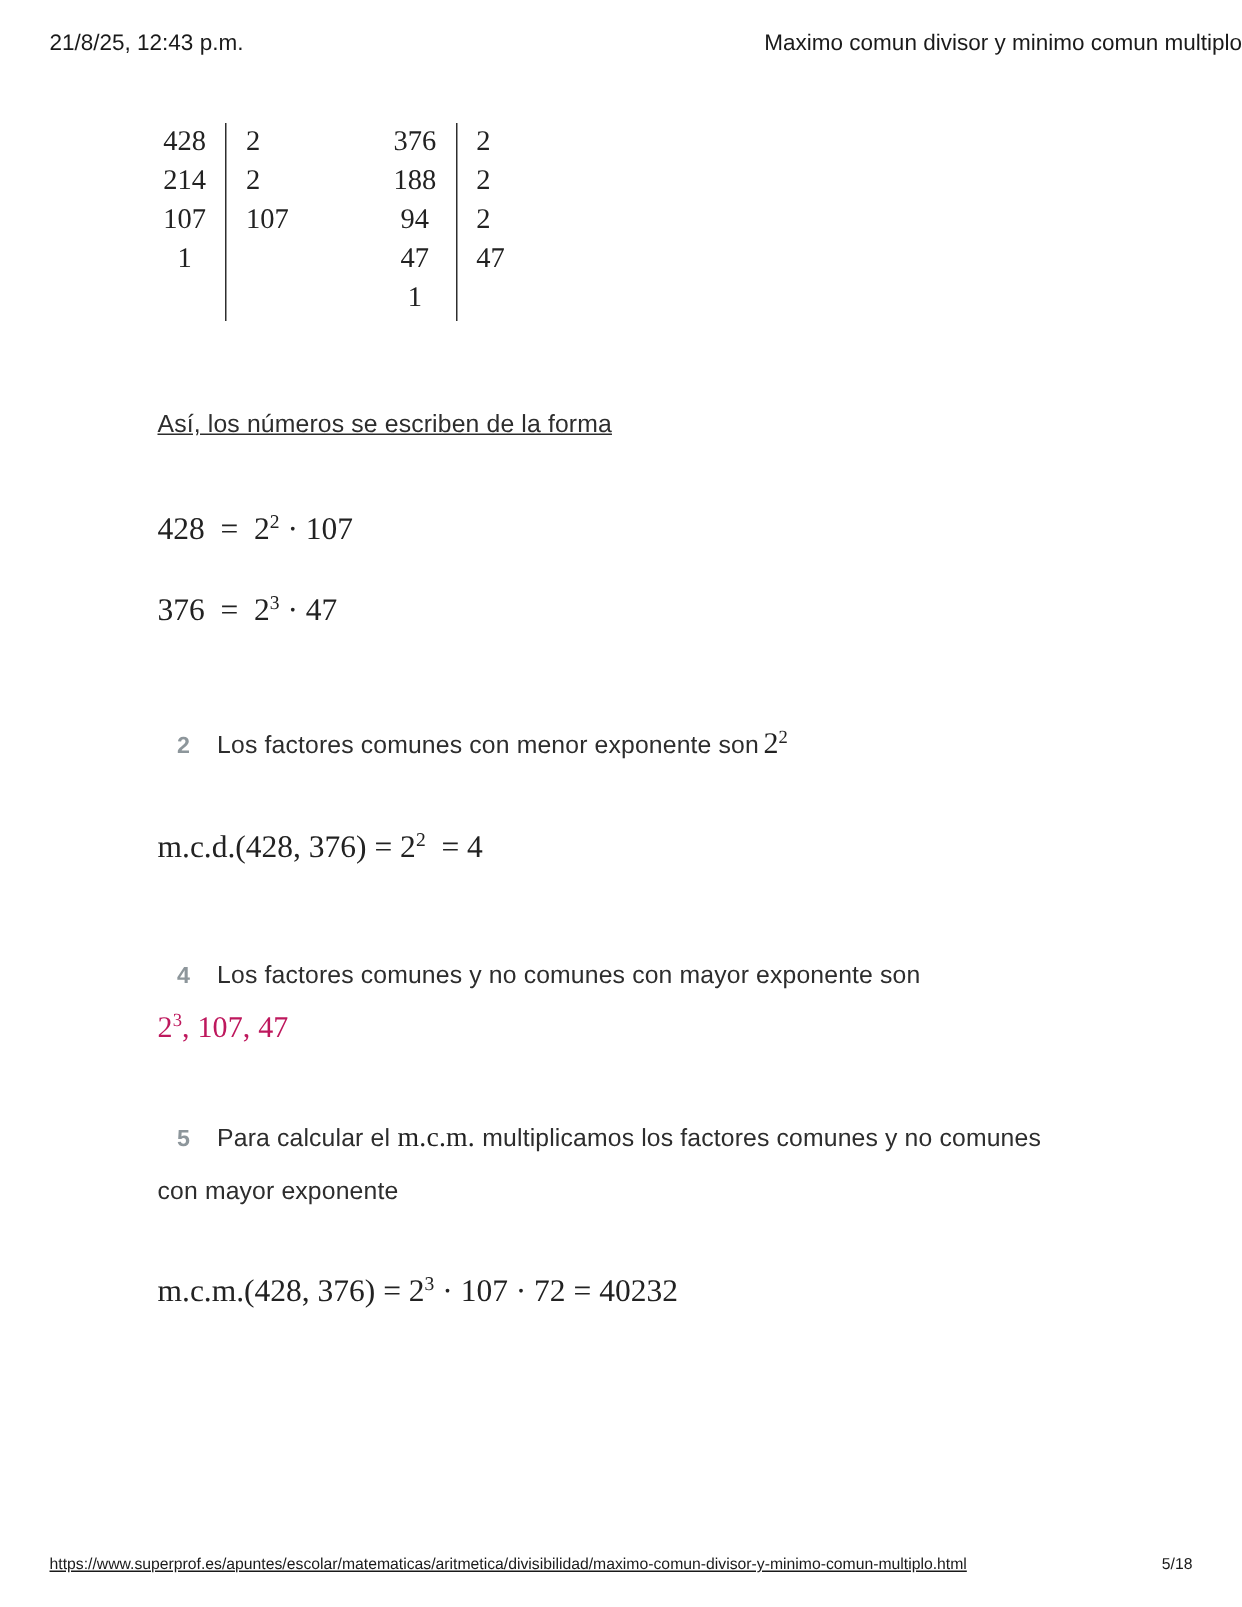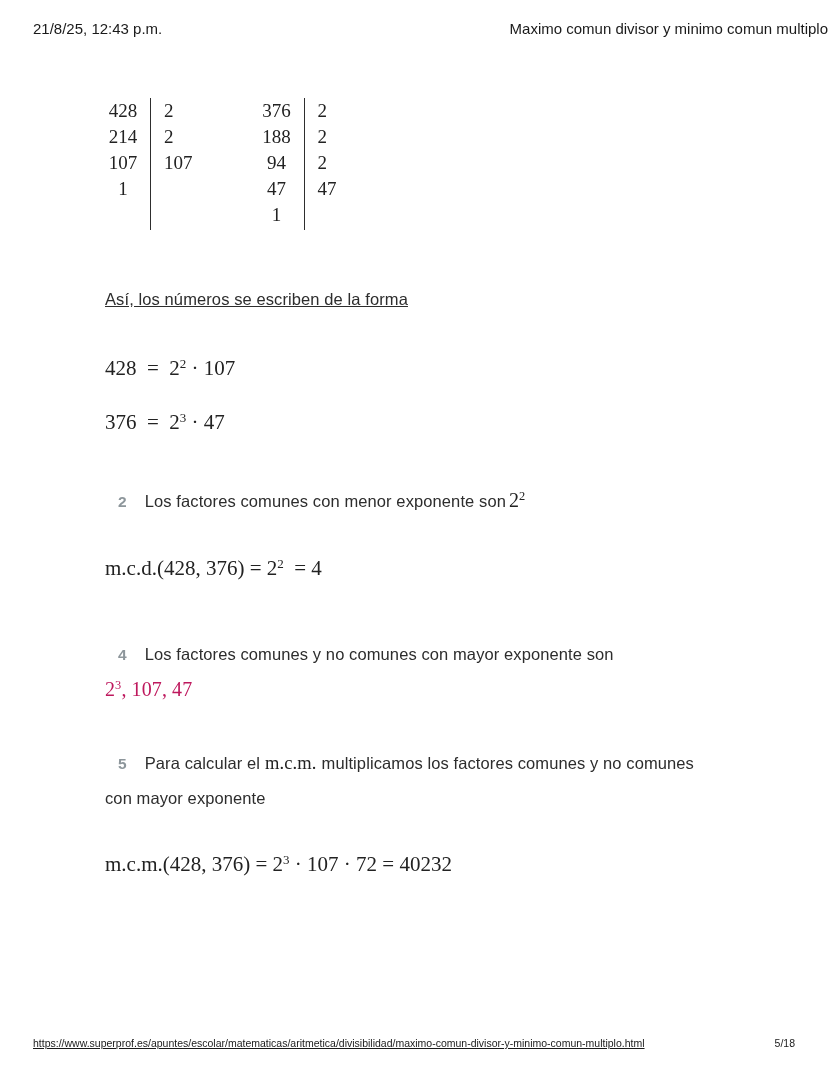--- a/index.html
+++ b/index.html
@@ -21,21 +21,21 @@
   }
   .footer-url  { position:absolute; left:33px; bottom:0;text-decoration:underline; }
   .footer-page { position:absolute; right:33px; bottom:0; }
 
   
   .content {
     position:absolute; top:72px; left:105px; width:600px;
   }
 
   
-  .tables-row { display:flex; gap:66px; margin-top:26px; }
+  .tables-row { display:flex; gap:66px; margin-top:10px; }
   .factor-table {
     display:flex; align-items:flex-start;
     font-family:"Liberation Serif","DejaVu Serif",serif;
     font-size:19px; color:#222222;
   }
   .ft-col > div { height:26px; line-height:26px; }
   .ft-left  { width:36px; text-align:center; }
   .ft-divider {
     width:0; height:132px; border-left:1.6px solid #2e2e2e; margin-left:9px;
   }
@@ -59,21 +59,21 @@
   sup {
     font-size:62%; line-height:0; position:relative;
     vertical-align:baseline; top:-0.55em;
   }
 
   
   .step {
     font-size:16.5px; line-height:34px; color:#2d2d2d;
     text-indent:13px; letter-spacing:0.1px;
   }
-  .step-2 { margin-top:48px; }
+  .step-2 { margin-top:60px; }
   .step-3 { margin-top:44px; }
   .step-4 { margin-top:56px; }
   .step-5 { margin-top:40px; }
   .step-num {
     color:#8d969b; font-weight:bold; font-size:15.5px; margin-right:18px;
   }
   .math-inline {
     font-family:"Liberation Serif","DejaVu Serif",serif;
     font-size:18.5px; color:#222222; margin:0 5px;
   }

